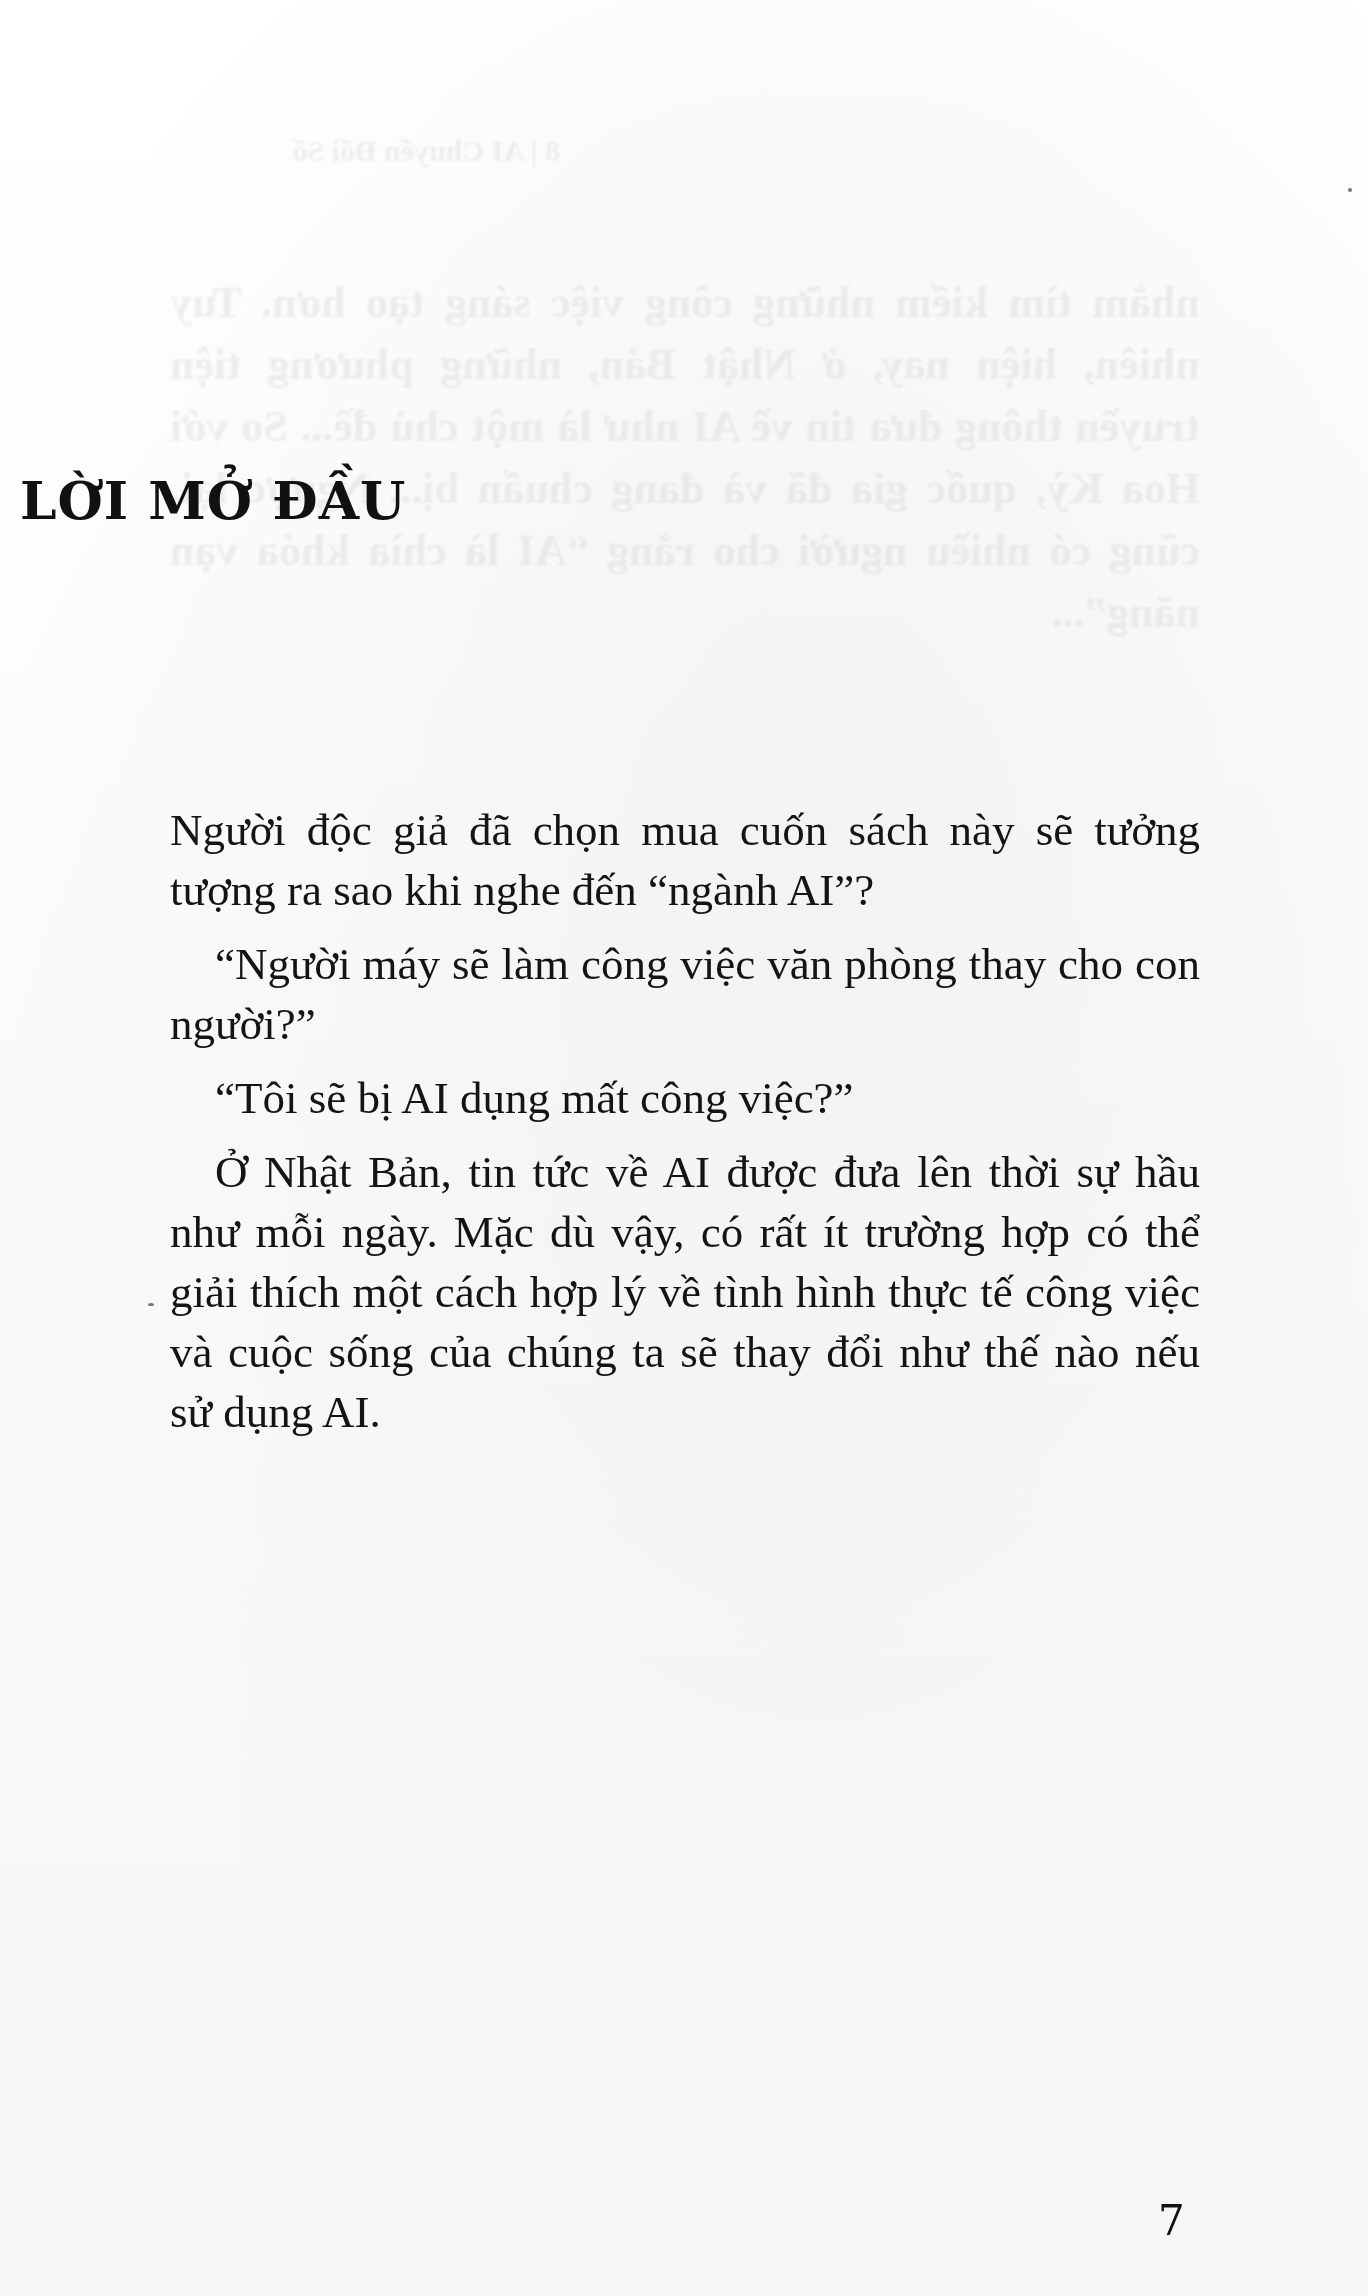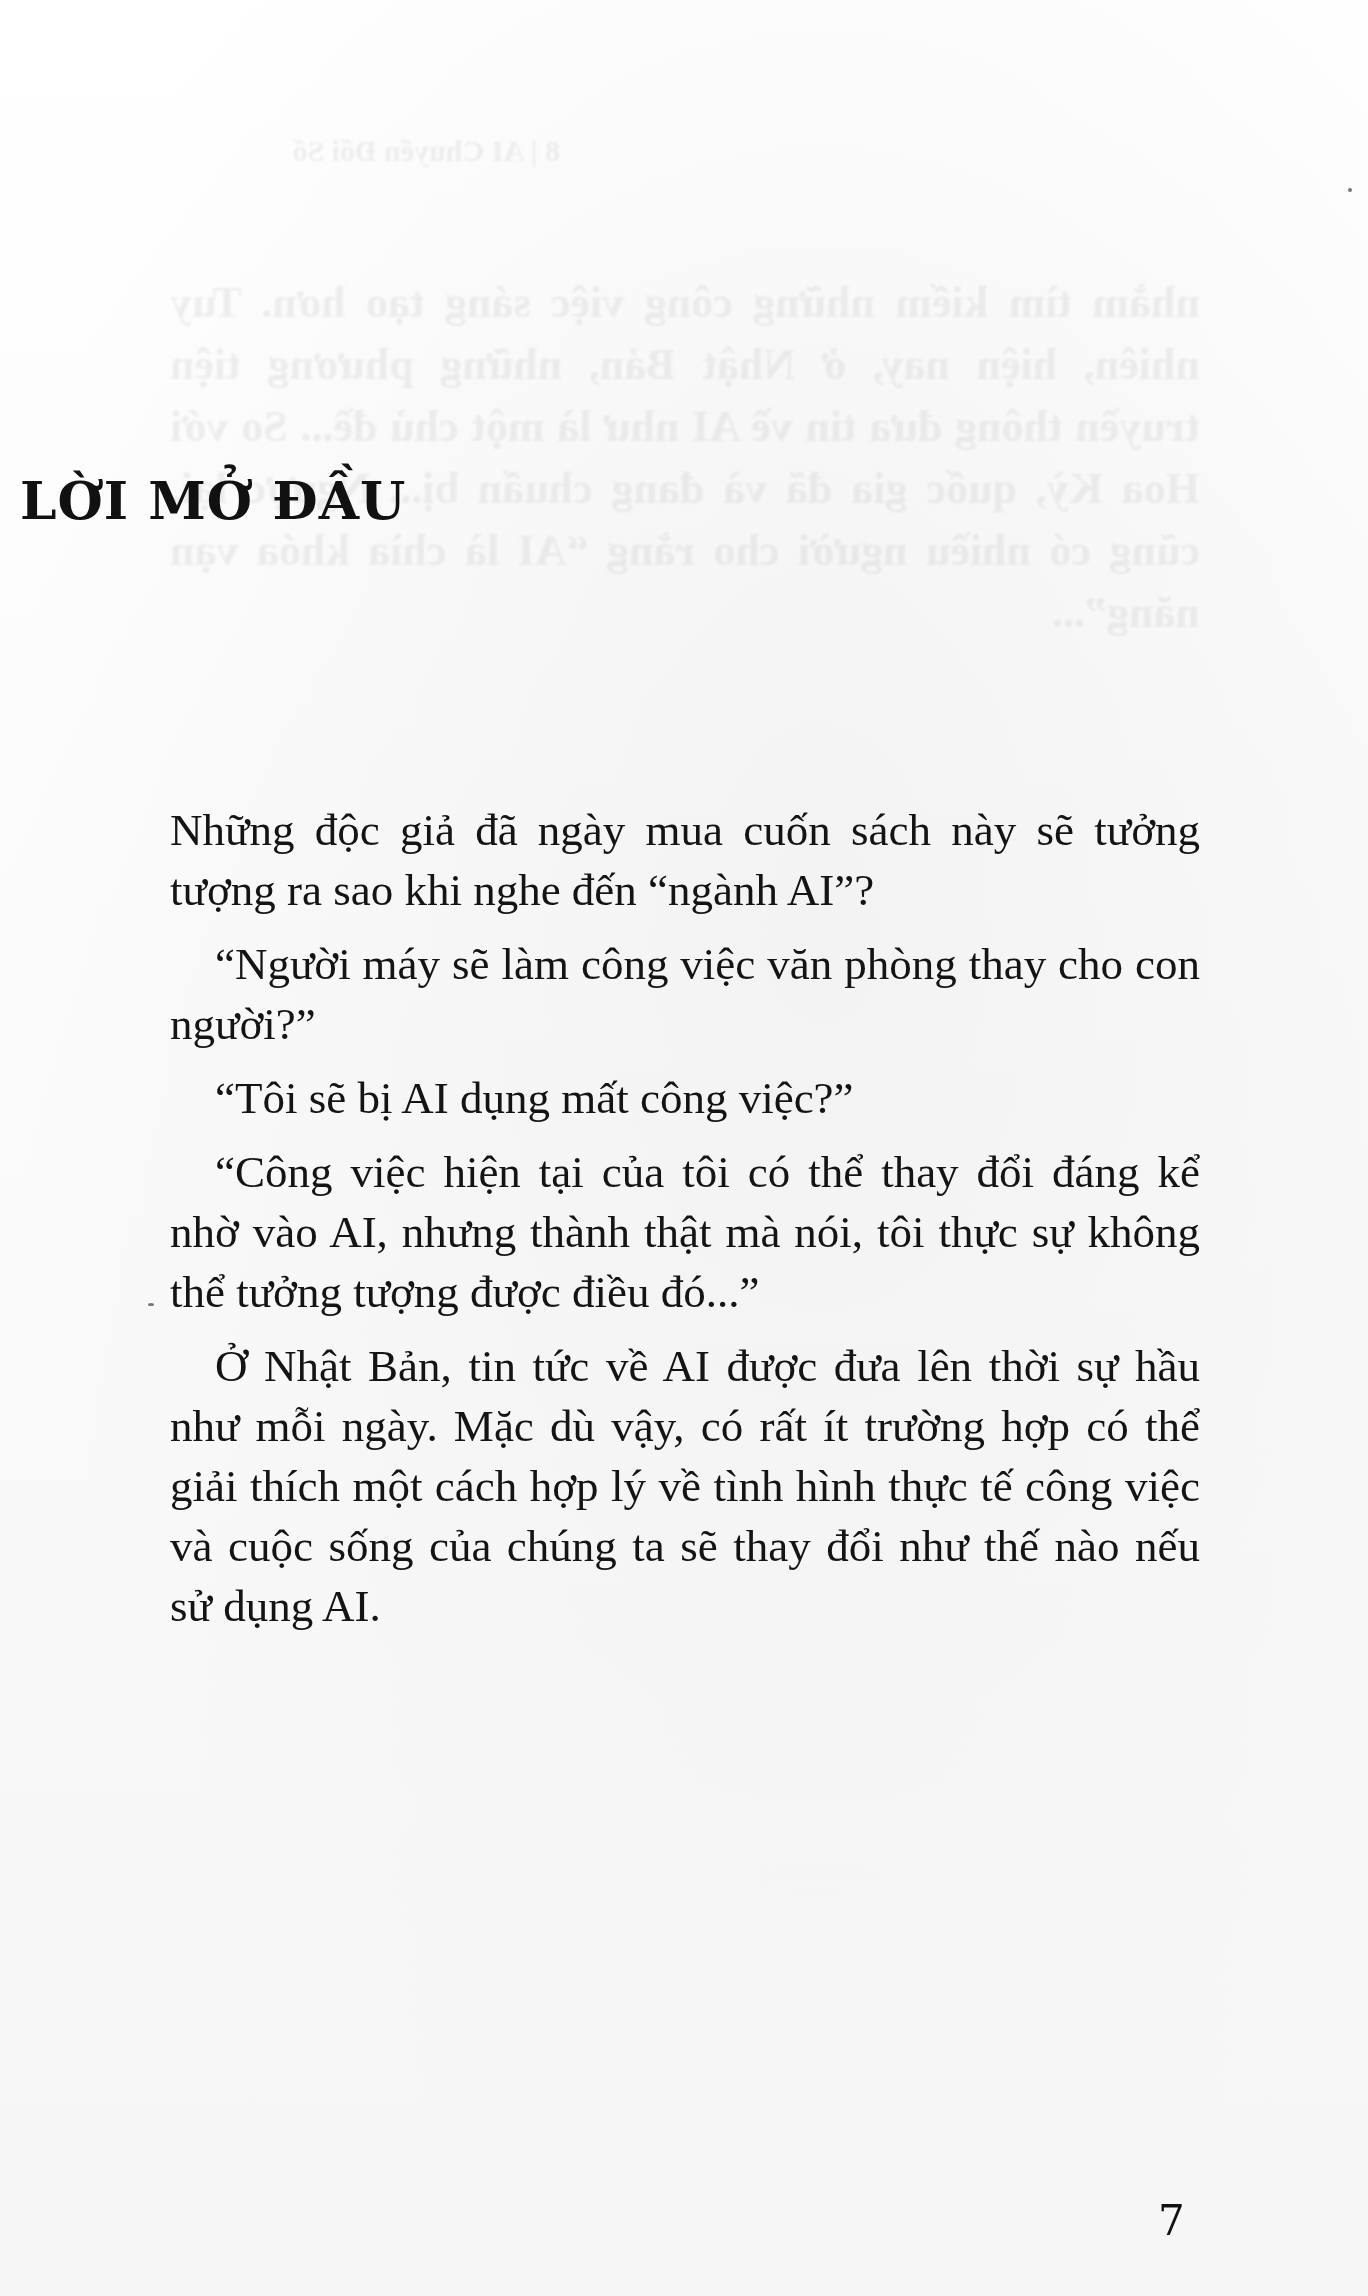--- a/index.html
+++ b/index.html
@@ -100,21 +100,20 @@
     <div class="hdr">8 | AI Chuyển Đổi Số</div>
     <div>nhằm tìm kiếm những công việc sáng tạo hơn. Tuy nhiên, hiện nay, ở Nhật Bản, những phương tiện truyền thông đưa tin về AI như là một chủ đề... So với Hoa Kỳ, quốc gia đã và đang chuẩn bị... Ngược lại, cũng có nhiều người cho rằng “AI là chìa khóa vạn năng”...</div>
   </div>
 
   <span class="spot" style="left:1348px; top:188px;"></span>
   <span class="spot" style="left:148px; top:1303px; width:6px; height:3px;"></span>
 
   <h1 class="title">LỜI MỞ ĐẦU</h1>
 
   <div class="body-text">
-    <p>Những độc giả đã ngày mua cuốn sách này sẽ tưởng tượng ra sao khi nghe đến “ngành AI”?</p>
+    <p>Người độc giả đã chọn mua cuốn sách này sẽ tưởng tượng ra sao khi nghe đến “ngành AI”?</p>
     <p class="indent">“Người máy sẽ làm công việc văn phòng thay cho con người?”</p>
     <p class="indent">“Tôi sẽ bị AI dụng mất công việc?”</p>
-    <p class="indent">“Công việc hiện tại của tôi có thể thay đổi đáng kể nhờ vào AI, nhưng thành thật mà nói, tôi thực sự không thể tưởng tượng được điều đó...”</p>
     <p class="indent">Ở Nhật Bản, tin tức về AI được đưa lên thời sự hầu như mỗi ngày. Mặc dù vậy, có rất ít trường hợp có thể giải thích một cách hợp lý về tình hình thực tế công việc và cuộc sống của chúng ta sẽ thay đổi như thế nào nếu sử dụng AI.</p>
   </div>
 
   <div class="page-number">7</div>
 </div>
 
 </body></html>

